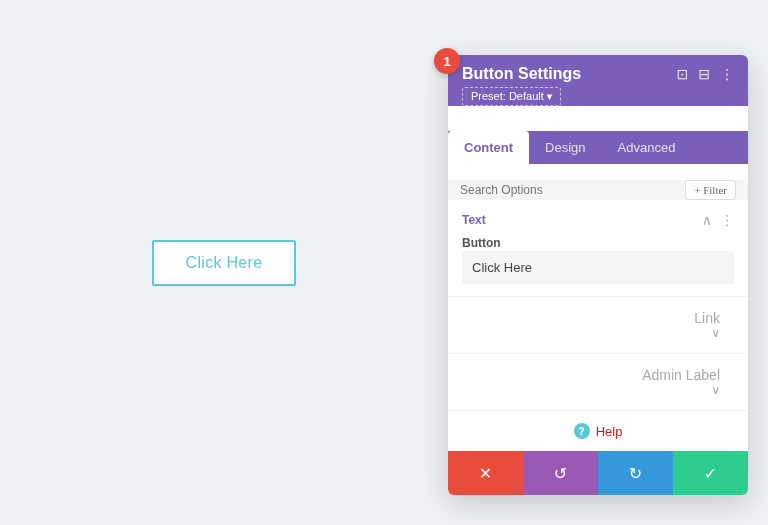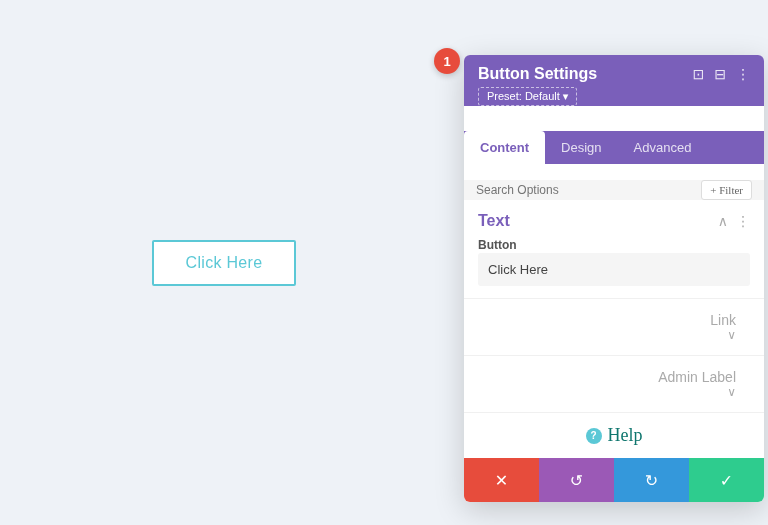--- a/index.html
+++ b/index.html
@@ -32,21 +32,21 @@
       font-size: 16px;
       cursor: pointer;
       border-radius: 2px;
       letter-spacing: 0.3px;
     }
 
     
     .settings-panel {
       position: absolute;
       top: 55px;
-      right: 4px;
+      right: 20px;
       width: 300px;
       background: white;
       border-radius: 6px;
       box-shadow: 0 8px 30px rgba(0,0,0,0.18);
       overflow: hidden;
     }
 
     
     .panel-header {
       background: #7a5fba;
@@ -158,21 +158,21 @@
     
     .section-header {
       display: flex;
       align-items: center;
       justify-content: space-between;
       padding: 12px 14px 8px 14px;
     }
 
     .section-title {
       color: #7a5fba;
-      font-size: 16px;
+      font-size: 12px;
       font-weight: 600;
     }
 
     .section-controls {
       display: flex;
       gap: 8px;
       color: #aaa;
       font-size: 14px;
     }
 
@@ -242,23 +242,22 @@
       border-radius: 50%;
       display: flex;
       align-items: center;
       justify-content: center;
       color: white;
       font-size: 10px;
       font-weight: bold;
     }
 
     .help-text {
-      font-size: 18px;
-      color: #0f766e;
-      font-family: Liberation Serif, serif;
+      font-size: 13px;
+      color: #b91c1c;
     }
 
     
     .bottom-bar {
       display: flex;
       height: 44px;
     }
 
     .bottom-btn {
       flex: 1;

